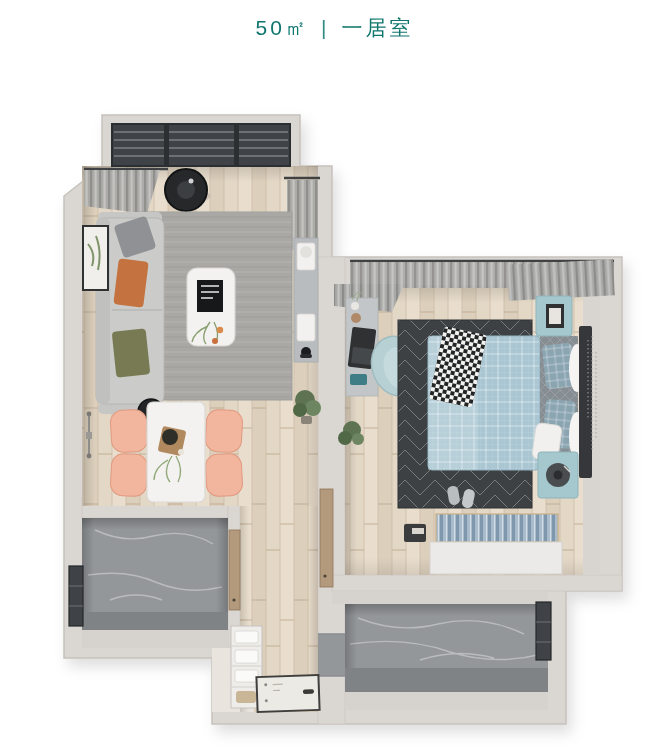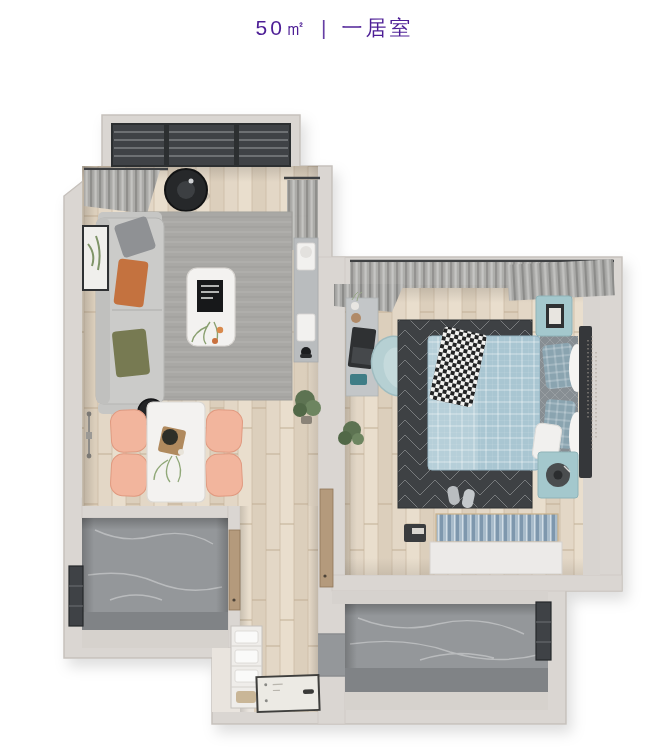--- a/index.html
+++ b/index.html
@@ -1,19 +1,19 @@
 <!DOCTYPE html>
 <html><head>
 <meta charset="utf-8">
 <style>
   html,body{margin:0;padding:0;background:#ffffff;}
   .page{position:relative;width:669px;height:751px;background:#ffffff;overflow:hidden;
         font-family:"Liberation Sans","DejaVu Sans",sans-serif;}
   .title-bar{position:absolute;top:14px;left:0;width:669px;text-align:center;
-             font-size:21px;letter-spacing:3px;color:#4c1d95;font-weight:400;}
+             font-size:21px;letter-spacing:3px;color:#0f766e;font-weight:400;}
   .title-bar .sep{margin:0 12px;font-weight:300;opacity:.85;}
   svg.plan{position:absolute;left:0;top:0;}
 </style>
 </head>
 <body>
 
 <div class="page">
 
   <div class="title-bar">
     <span>50㎡</span><span class="sep">|</span><span>一居室</span>

